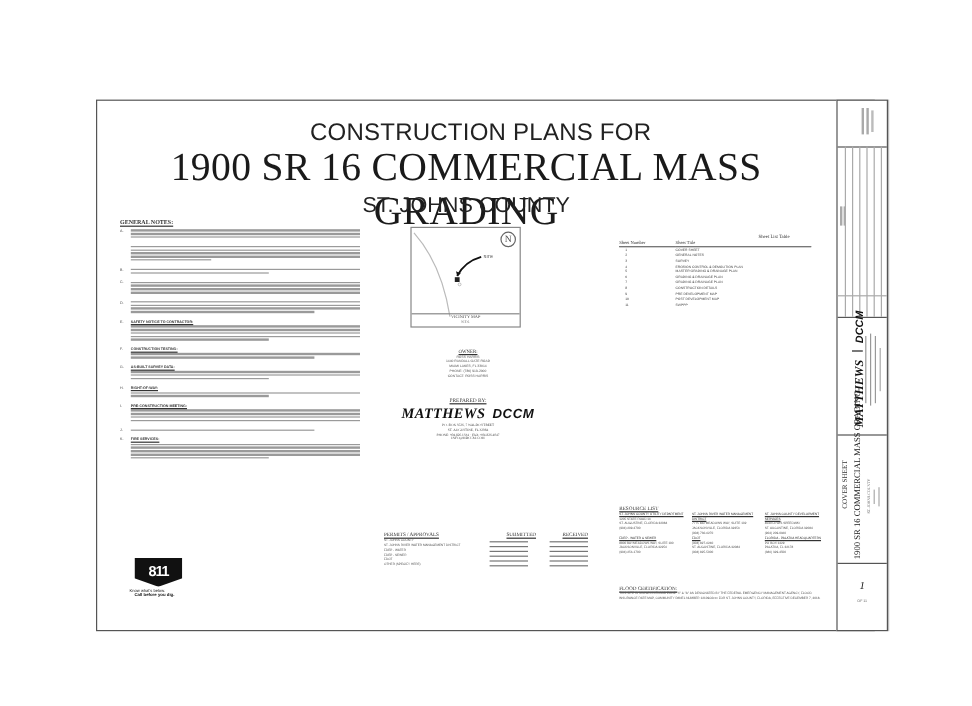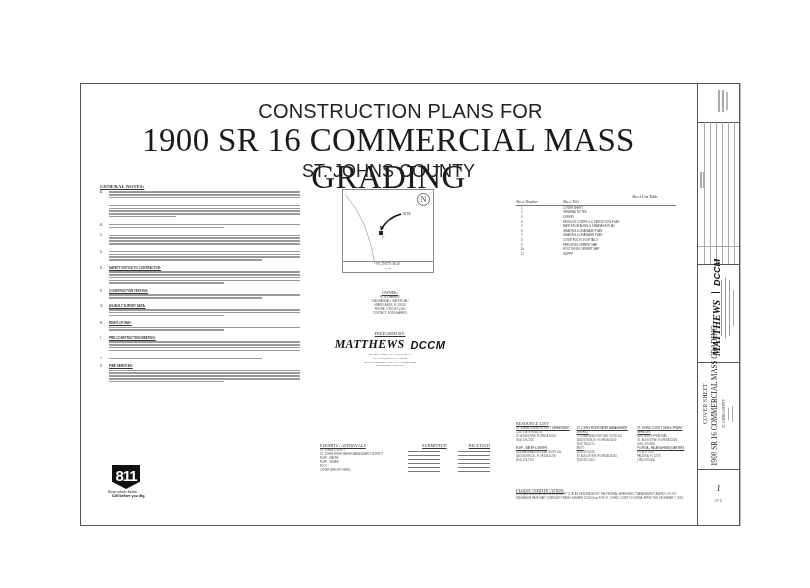--- a/index.html
+++ b/index.html
@@ -20,22 +20,22 @@
   .notes .nh { font-family:"Liberation Serif", serif; font-size:5px; font-weight:bold; color:#333; margin-bottom:1px; text-decoration:underline; }
   .note { display:flex; gap:4px; margin-bottom:4px; }
   .note .letter { font-size:3px; width:5px; color:#444; }
   .note .body { flex:1; }
   .note .sub { font-size:3px; font-weight:bold; text-decoration:underline; color:#333; line-height:4px; }
   .txtline { height:1.6px; background:#9a9a9a; margin:1.2px 0; }
   .txtline.short { width:60%; }
   .txtline.mid { width:80%; }
   .txtline.xs { width:35%; }
   .logo811 { position:absolute; left:112px; top:465px; width:30px; height:34px; }
-  .logo811 .tag { position:absolute; left:0; top:0; width:28px; height:24px; background:#111; color:#fff;
-       font-weight:bold; font-size:15px; text-align:center; line-height:22px; font-family:"Liberation Sans", sans-serif;
+  .logo811 .tag { position:absolute; left:0; top:0; width:40px; height:24px; background:#111; color:#fff;
+       font-weight:bold; font-size:12px; text-align:center; line-height:22px; font-family:"Liberation Sans", sans-serif;
        clip-path:polygon(0 0,100% 0,100% 70%,50% 100%,0 70%); letter-spacing:-1px; }
   .logo811 .k1 { position:absolute; left:-4px; top:25px; font-size:3.4px; width:40px; white-space:nowrap; color:#222; }
   .logo811 .k2 { position:absolute; left:0px; top:29px; font-size:3.6px; width:40px; white-space:nowrap; color:#111; font-weight:bold; }
   .vmap { position:absolute; left:342px; top:189px; width:92px; height:84px; border:1px solid #888; box-sizing:border-box; }
   .vmap .foot { position:absolute; left:0; bottom:0; width:100%; height:10px; border-top:1px solid #888; text-align:center; }
   .vmap .foot .t { font-family:"Liberation Serif", serif; font-size:3.6px; color:#444; line-height:5px; display:block; }
   .vmap .north { position:absolute; right:3px; top:3px; width:11px; height:11px; border:1px solid #666; border-radius:50%;
        font-family:"Liberation Serif", serif; font-size:8px; text-align:center; line-height:11px; color:#444; }
   .vmap svg { position:absolute; left:0; top:0; }
   .owner { position:absolute; left:355px; top:290px; width:70px; text-align:center; }

